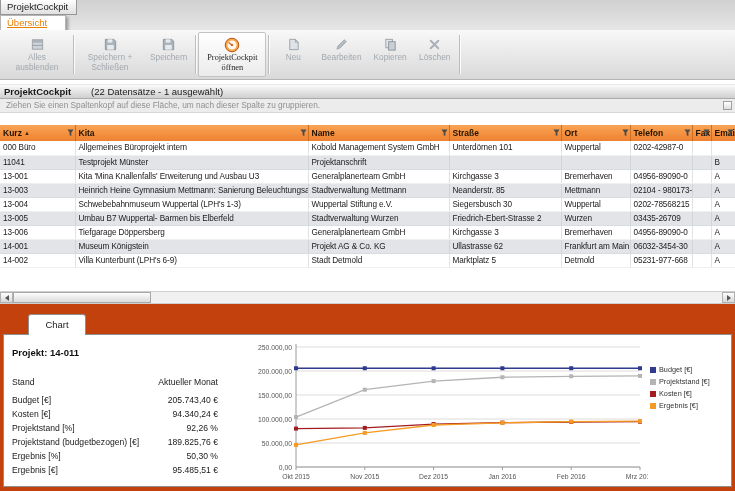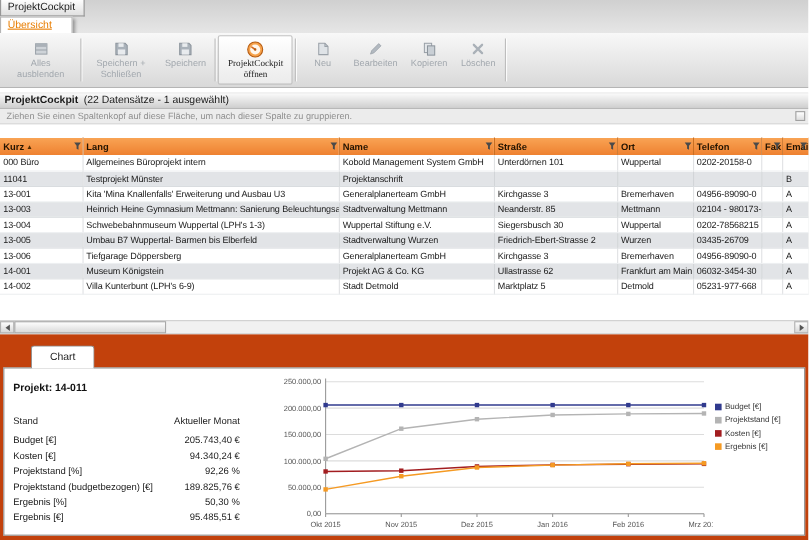--- a/index.html
+++ b/index.html
@@ -29,21 +29,21 @@
   .tb-icon { height: 17px; display: flex; align-items: center; }
   .tb-label { font-size: 8.3px; line-height: 1.15; text-align: center; color: #a2a8ae; }
   .tb-btn.enabled .tb-label { color: #222; }
   .tb-sep { width: 1px; background: #bdbdbd; margin: 3px 2px; box-shadow: 1px 0 0 rgba(255,255,255,0.85); flex: none; }
 
   
   .section-header { position: absolute; top: 84px; left: 0; width: 735px; height: 15px;
     background: linear-gradient(#fafafa, #cfcfcf); border-top: 1px solid #e8e8e8; border-bottom: 1px solid #ababab;
     font-size: 9.5px; line-height: 13px; padding-left: 4px; }
   .sec-title { font-weight: bold; }
-  .sec-count { margin-left: 5px; }
+  .sec-count { margin-left: 20px; }
 
   
   .group-hint { position: absolute; top: 99px; left: 0; width: 735px; height: 14px;
     background: #ececec; border-bottom: 1px solid #d8d8d8;
     font-size: 8.3px; line-height: 13px; color: #8f8f8f; padding-left: 6px; }
   .hint-btn { position: absolute; right: 3px; top: 2px; width: 9px; height: 9px;
     background: linear-gradient(#fff, #ddd); border: 1px solid #a0a0a0; }
 
   
   .grid { position: absolute; top: 125px; left: 0; width: 735px; border-collapse: collapse; table-layout: fixed; }
@@ -198,21 +198,21 @@
       <col style="width: 69px;">
       <col style="width: 62px;">
       <col style="width: 19px;">
       <col style="width: 24px;">
     </colgroup>
   <thead id="grid-head">
       <tr>
         <th><span>Kurz</span><span class="sort">▲</span><span class="funnel"><svg width="7" height="8" viewBox="0 0 8 9">
               <path d="M0.5 0.5h7L5 4v4L3 7V4Z" fill="#4a4a4a"></path>
             </svg></span></th>
-        <th><span>Lang</span><span class="funnel"><svg width="7" height="8" viewBox="0 0 8 9">
+        <th><span>Kita</span><span class="funnel"><svg width="7" height="8" viewBox="0 0 8 9">
               <path d="M0.5 0.5h7L5 4v4L3 7V4Z" fill="#4a4a4a"></path>
             </svg></span></th>
         <th><span>Name</span><span class="funnel"><svg width="7" height="8" viewBox="0 0 8 9">
               <path d="M0.5 0.5h7L5 4v4L3 7V4Z" fill="#4a4a4a"></path>
             </svg></span></th>
         <th><span>Straße</span><span class="funnel"><svg width="7" height="8" viewBox="0 0 8 9">
               <path d="M0.5 0.5h7L5 4v4L3 7V4Z" fill="#4a4a4a"></path>
             </svg></span></th>
         <th><span>Ort</span><span class="funnel"><svg width="7" height="8" viewBox="0 0 8 9">
               <path d="M0.5 0.5h7L5 4v4L3 7V4Z" fill="#4a4a4a"></path>
@@ -228,21 +228,21 @@
             </svg></span></th>
       </tr>
     </thead>
   <tbody id="grid-body">
       <tr>
         <td>000 Büro</td>
         <td>Allgemeines Büroprojekt intern</td>
         <td>Kobold Management System GmbH</td>
         <td>Unterdörnen 101</td>
         <td>Wuppertal</td>
-        <td>0202-20158-0</td>
+        <td>0202-42987-0</td>
         <td></td>
         <td></td>
       </tr>
       <tr class="alt">
         <td>11041</td>
         <td>Testprojekt Münster</td>
         <td>Projektanschrift</td>
         <td></td>
         <td></td>
         <td></td>

